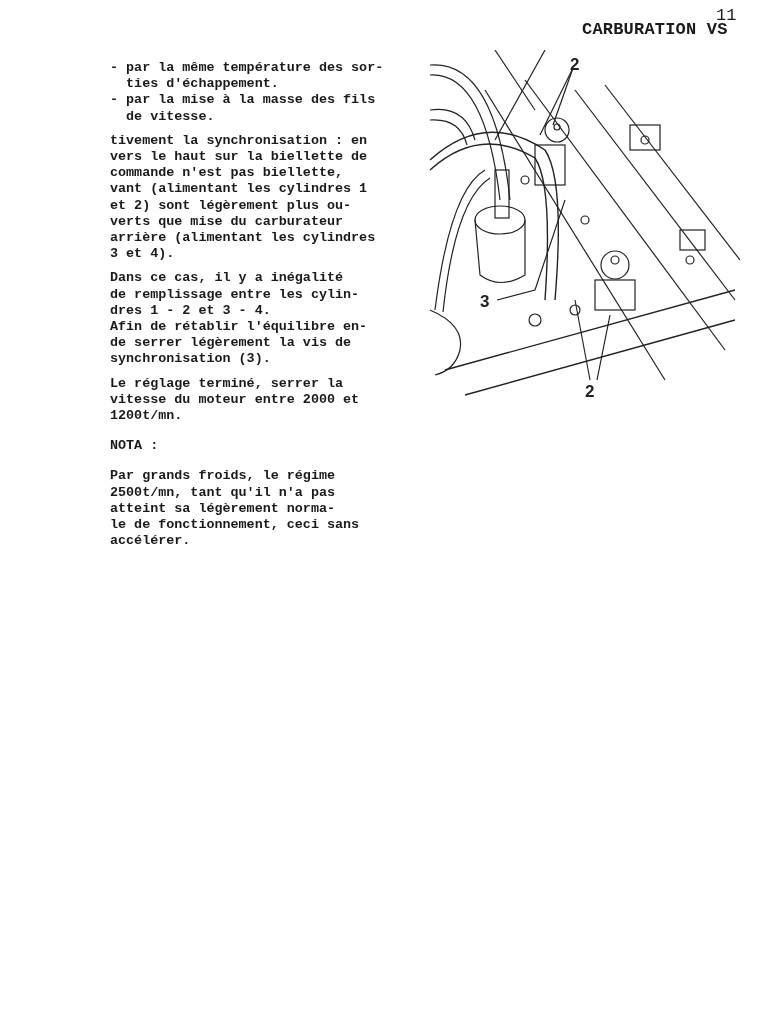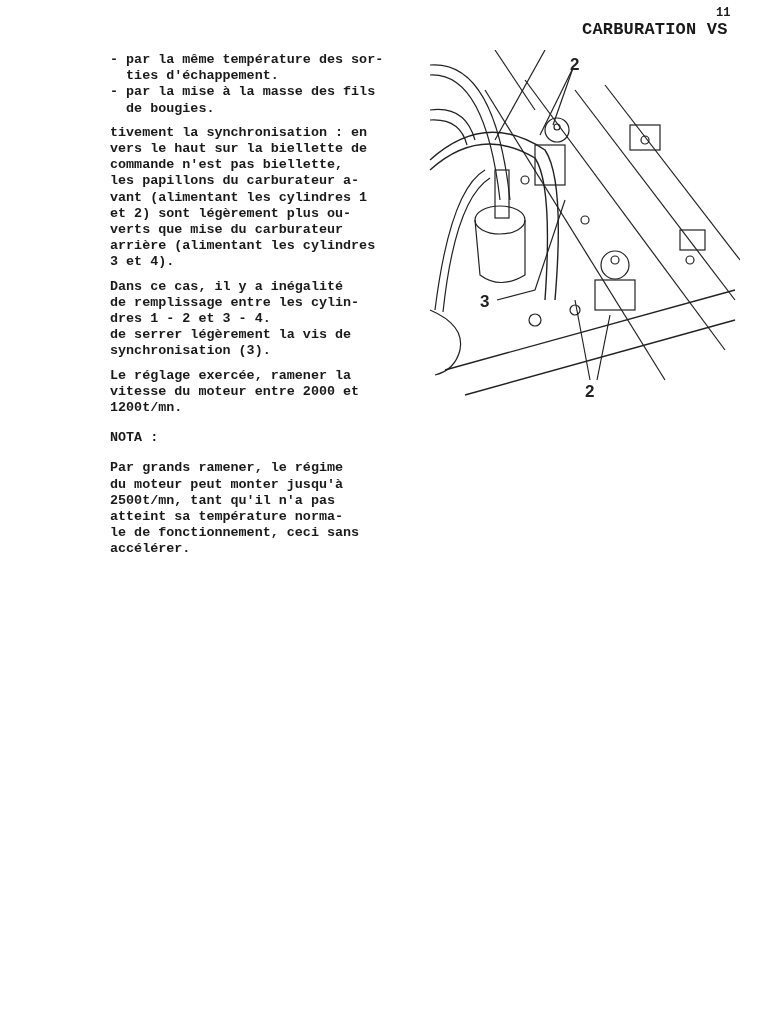--- a/index.html
+++ b/index.html
@@ -1,72 +1,71 @@
 <!DOCTYPE html>
 <html><head>
 <meta charset="utf-8">
 <style>
   html, body { margin: 0; padding: 0; }
   body {
     width: 768px; height: 1024px; background: #ffffff; position: relative; overflow: hidden;
     font-family: "Liberation Mono", "DejaVu Sans Mono", monospace; color: #1a1a1a;
   }
-  .page-number { position: absolute; left: 716px; top: 6px; font-size: 12px; font-weight: bold; }
+  .page-number { position: absolute; left: 716px; top: 6px; font-size: 17px; font-weight: normal; }
   .running-head { position: absolute; left: 582px; top: 20px; font-size: 17px; font-weight: bold; letter-spacing: 0.2px; }
   .col { position: absolute; left: 110px; top: 52px; width: 320px; font-size: 13.4px; line-height: 16.2px; font-weight: bold; }
   .line { white-space: pre; display: block; }
-  .para { margin: 0 0 8px 0; }
+  .para { margin: 8px 0 8px 0; }
   .nota { }
   .figure { position: absolute; left: 425px; top: 50px; width: 315px; height: 360px; }
   .callout { position: absolute; font-family: "Liberation Sans", sans-serif; font-weight: bold; font-size: 17px; color: #222; }
 </style>
 </head>
 <body>
 
 <div class="page-number">11</div>
 <div class="running-head">CARBURATION VS</div>
 
 <div class="col">
   <div class="para">
     <span class="line">- par la même température des sor-</span>
     <span class="line">  ties d'échappement.</span>
     <span class="line">- par la mise à la masse des fils</span>
-    <span class="line">  de bougies.</span>
+    <span class="line">  de vitesse.</span>
   </div>
   <div class="para">
     <span class="line">tivement la synchronisation : en</span>
     <span class="line">vers le haut sur la biellette de</span>
     <span class="line">commande n'est pas biellette,</span>
-    <span class="line">les papillons du carburateur a-</span>
     <span class="line">vant (alimentant les cylindres 1</span>
     <span class="line">et 2) sont légèrement plus ou-</span>
     <span class="line">verts que mise du carburateur</span>
     <span class="line">arrière (alimentant les cylindres</span>
     <span class="line">3 et 4).</span>
   </div>
   <div class="para">
     <span class="line">Dans ce cas, il y a inégalité</span>
     <span class="line">de remplissage entre les cylin-</span>
     <span class="line">dres 1 - 2 et 3 - 4.</span>
+    <span class="line">Afin de rétablir l'équilibre en-</span>
     <span class="line">de serrer légèrement la vis de</span>
     <span class="line">synchronisation (3).</span>
   </div>
   <div class="para">
-    <span class="line">Le réglage exercée, ramener la</span>
+    <span class="line">Le réglage terminé, serrer la</span>
     <span class="line">vitesse du moteur entre 2000 et</span>
     <span class="line">1200t/mn.</span>
   </div>
   <div class="para" style="margin-top:14px;margin-bottom:14px;">
     <span class="nota">NOTA</span><span> :</span>
   </div>
   <div class="para">
-    <span class="line">Par grands ramener, le régime</span>
-    <span class="line">du moteur peut monter jusqu'à</span>
+    <span class="line">Par grands froids, le régime</span>
     <span class="line">2500t/mn, tant qu'il n'a pas</span>
-    <span class="line">atteint sa température norma-</span>
+    <span class="line">atteint sa légèrement norma-</span>
     <span class="line">le de fonctionnement, ceci sans</span>
     <span class="line">accélérer.</span>
   </div>
 </div>
 
 <div class="figure">
   <svg width="315" height="360" viewBox="0 0 315 360" fill="none" stroke="#222" stroke-width="1.2">
 
     <path d="M5 15 Q70 10 85 150"></path>
     <path d="M5 25 Q60 22 75 150"></path>

